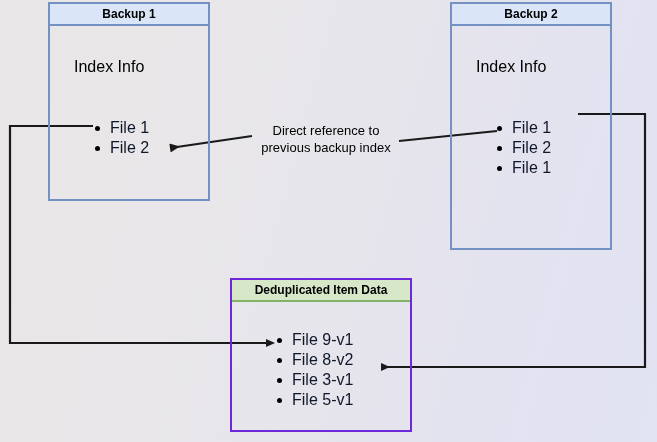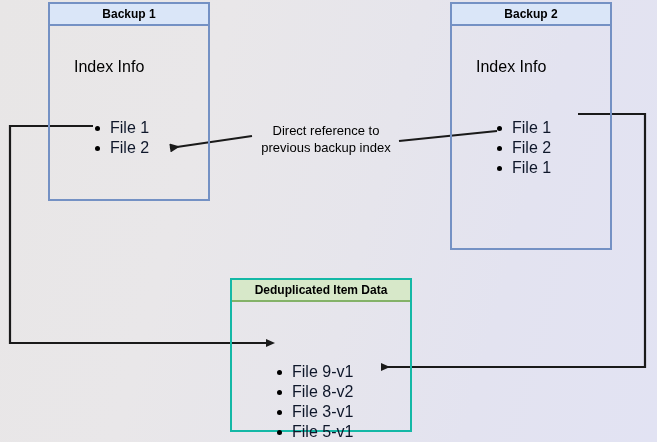--- a/index.html
+++ b/index.html
@@ -52,23 +52,22 @@
     height: 22px;
     background: #dae6f8;
     border-bottom: 2px solid #7491c4;
   }
   .box-blue .node-body {
     background: transparent;
   }
 
   
   .box-green {
-    border: 2px solid #14b8a6;
+    border: 2px solid #6d28d9;
     background: transparent;
-    gap: 32px;
   }
   .box-green .node-header {
     height: 22px;
     background: #d7e8c9;
     border-bottom: 2px solid #84b268;
   }
 
   
   .index-label {
     position: absolute;

